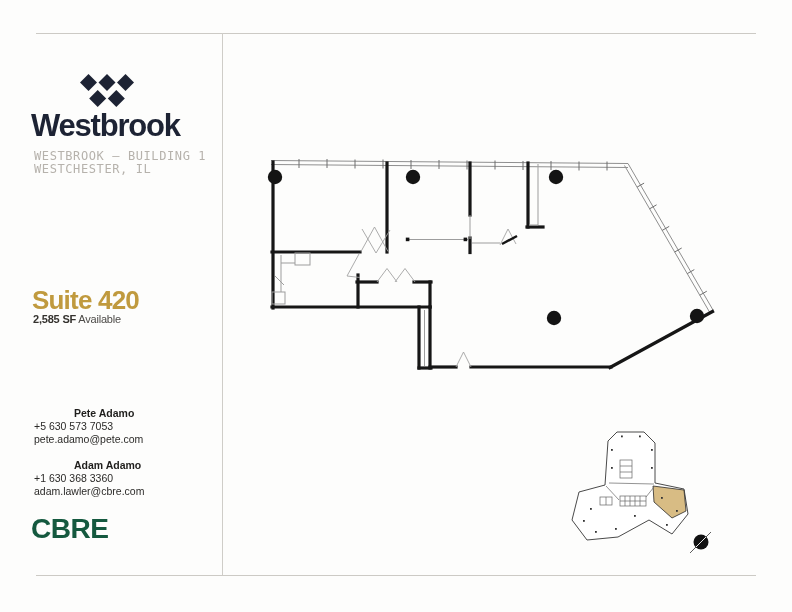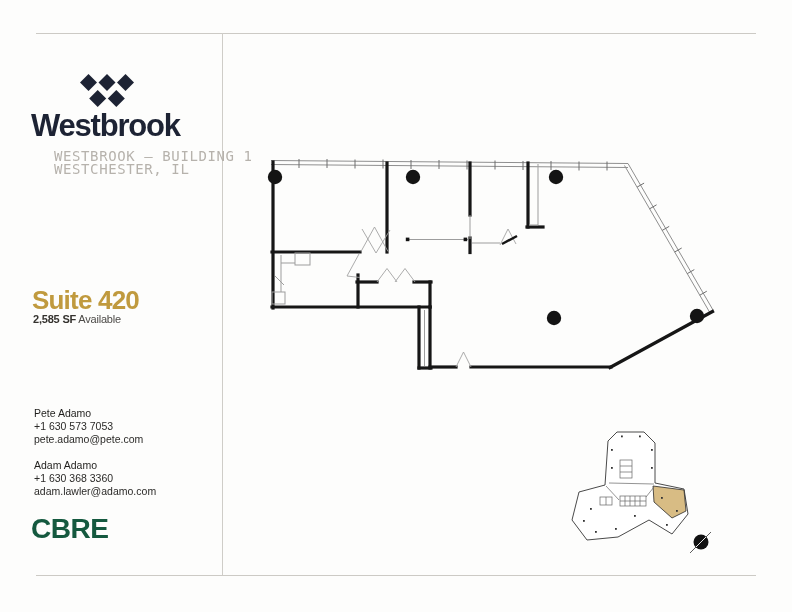--- a/index.html
+++ b/index.html
@@ -17,33 +17,33 @@
 
   
   .logo-mark{left:80px;top:74px;width:54px;height:36px;}
   .wordmark{
     left:31px;top:108px;
     font-size:31px;font-weight:bold;letter-spacing:-1.2px;color:#1d2334;
   }
   .bldg-label{
     left:34px;top:150px;
     font-family:"DejaVu Sans Mono", monospace;
-    font-size:14px;line-height:12.5px;letter-spacing:0.6px;color:#b6b2ac;margin-left:20px;
+    font-size:12px;line-height:12.5px;letter-spacing:0.6px;color:#b6b2ac;
   }
   .suite-title{
     left:32px;top:285px;
     font-size:26px;font-weight:bold;letter-spacing:-0.8px;color:#c09a3e;
   }
   .suite-area{left:33px;top:313px;font-size:11px;letter-spacing:-0.2px;}
   .suite-area .sf{font-weight:bold;color:#34322e;}
   .suite-area .avail{font-weight:normal;color:#4c4a47;}
   .contact{left:34px;font-size:10.5px;line-height:13px;color:#2b2a28;}
   .contact-1{top:407px;}
   .contact-2{top:459px;}
-  .contact .cname{font-weight:normal;color:#1f1e1c;}
+  .contact .cname{font-weight:bold;color:#1f1e1c;margin-left:40px;}
   .cbre-logo{
     left:31px;top:514px;
     font-size:27px;font-weight:bold;letter-spacing:-0.5px;color:#15593f;
     transform:scaleX(1.04);transform-origin:left;
   }
 
   
   .floorplan{left:250px;top:145px;width:480px;height:250px;}
   .keyplan{left:565px;top:423px;width:155px;height:148px;}
 </style>
@@ -77,28 +77,28 @@
 
     <div class="abs suite-title">Suite 420</div>
 
     <div class="abs suite-area">
       <span class="sf">2,585 SF</span>
       <span class="avail">Available</span>
     </div>
 
     <div class="abs contact contact-1">
       <div class="cname">Pete Adamo</div>
-      <div>+1 630 573 7053</div>
+      <div>+5 630 573 7053</div>
       <div>pete.adamo@pete.com</div>
     </div>
 
     <div class="abs contact contact-2">
       <div class="cname">Adam Adamo</div>
       <div>+1 630 368 3360</div>
-      <div>adam.lawler@adamo.com</div>
+      <div>adam.lawler@cbre.com</div>
     </div>
 
     <div class="abs cbre-logo">CBRE</div>
   </div>
 
   <svg class="abs floorplan" viewBox="0 0 480 250">
 
     <g stroke="#8f8f8f" stroke-width="1" fill="none">
       <line x1="21" y1="15.5" x2="378" y2="18.5"></line>
       <line x1="21" y1="19.5" x2="378" y2="22.5"></line>

